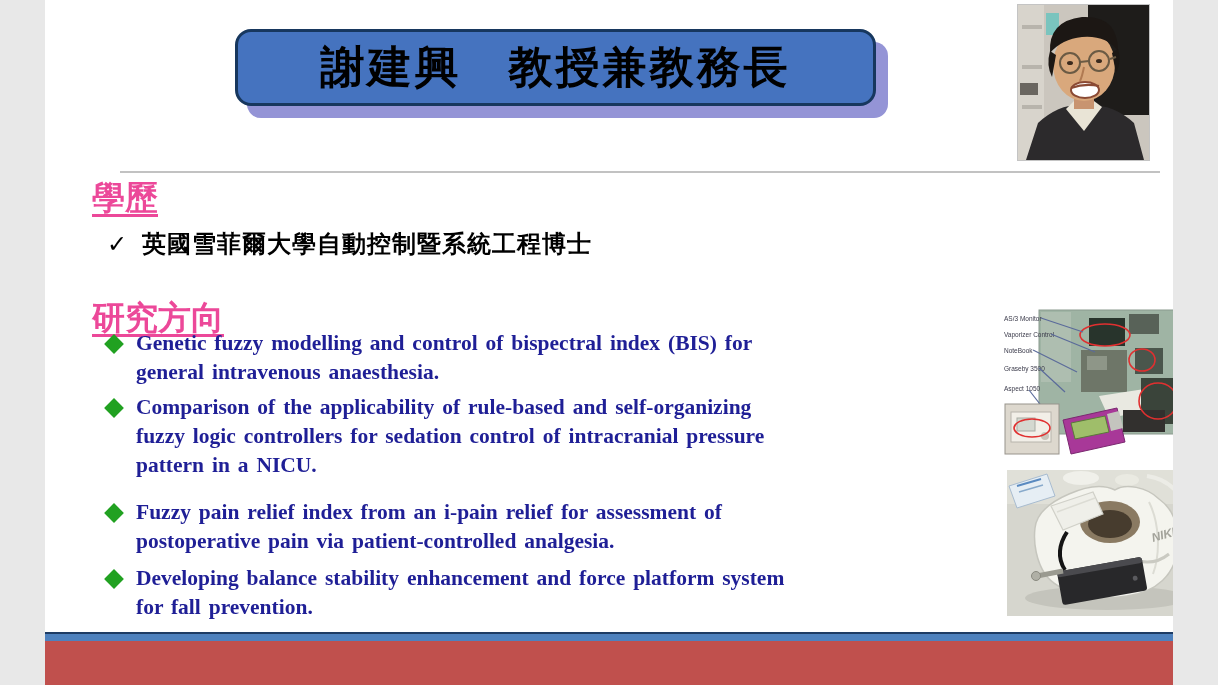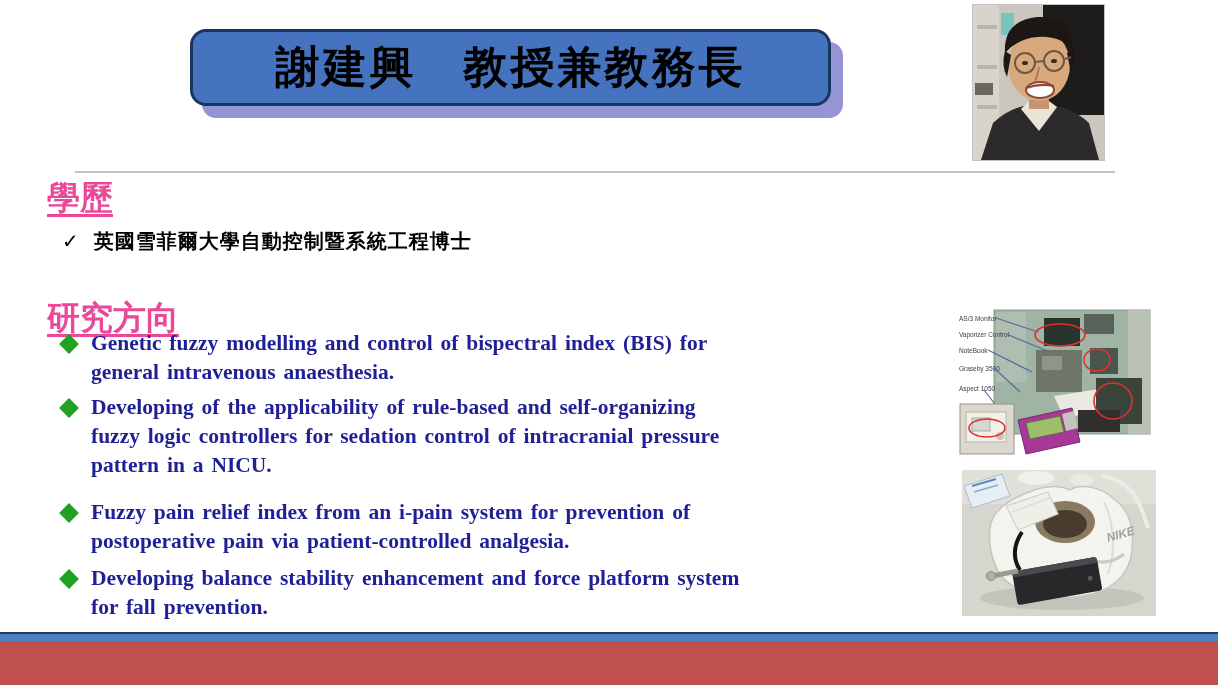--- a/index.html
+++ b/index.html
@@ -1,18 +1,18 @@
 <!DOCTYPE html>
 <html><head>
 <meta charset="utf-8">
 <style>
   * { margin:0; padding:0; box-sizing:border-box; }
   body { background:#e8e8e8; font-family:"Liberation Serif","DejaVu Serif",serif; }
   #slide {
-    position:relative; width:1218px; height:685px;
+    position:relative; width:1128px; height:685px;
     background:#ffffff; overflow:hidden; margin:0 auto;
   }
 
   
   .banner-shadow {
     position:absolute; left:202px; top:42px; width:641px; height:76px;
     background:#9494D6; border-radius:14px;
   }
   .banner {
     position:absolute; left:190px; top:29px; width:641px; height:77px;
@@ -43,21 +43,21 @@
     font-size:33px; font-weight:bold; color:#ec4899;
     text-decoration:underline; text-decoration-thickness:2.5px; text-underline-offset:5px;
     font-family:"Liberation Serif","DejaVu Serif",serif;
   }
   .edu-heading { top:176px; }
   .res-heading { top:296px; }
 
   
   .edu-item {
     position:absolute; left:62px; top:228px;
-    font-size:20px; font-weight:bold; color:#000;
+    font-size:24px; font-weight:bold; color:#000;
     font-family:"Liberation Serif","DejaVu Serif",serif;
     letter-spacing:1px;
   }
   .edu-item .check { margin-right:14px; font-family:"DejaVu Sans",sans-serif; font-weight:bold; }
 
   
   .res-list { position:absolute; left:58px; top:329px; width:720px; }
   .res-item { display:flex; align-items:flex-start; margin-bottom:6px; }
   .res-item.gap-lg { margin-top:18px; }
   .res-item.gap-md { margin-top:8px; }
@@ -143,25 +143,25 @@
 
   <div class="sec-heading res-heading">研究方向</div>
 
   <div class="res-list">
     <div class="res-item">
       <span class="diamond"></span>
       <span class="res-text">Genetic fuzzy modelling and control of bispectral index (BIS) for general intravenous  anaesthesia.</span>
     </div>
     <div class="res-item">
       <span class="diamond"></span>
-      <span class="res-text">Developing of the applicability of rule-based and self-organizing fuzzy logic controllers for sedation control of intracranial pressure pattern in a NICU.</span>
+      <span class="res-text">Comparison of the applicability of rule-based and self-organizing fuzzy logic controllers for sedation control of intracranial pressure pattern in a NICU.</span>
     </div>
     <div class="res-item gap-lg">
       <span class="diamond"></span>
-      <span class="res-text">Fuzzy pain relief index from an i-pain system for prevention of postoperative pain via patient-controlled analgesia.</span>
+      <span class="res-text">Fuzzy pain relief index from an i-pain relief for assessment of postoperative pain via patient-controlled analgesia.</span>
     </div>
     <div class="res-item gap-md">
       <span class="diamond"></span>
       <span class="res-text">Developing balance stability enhancement and force platform system for fall prevention.</span>
     </div>
   </div>
 
   <div class="fig-anesthesia">
     <svg width="200" height="158" viewBox="0 0 200 158">
 

